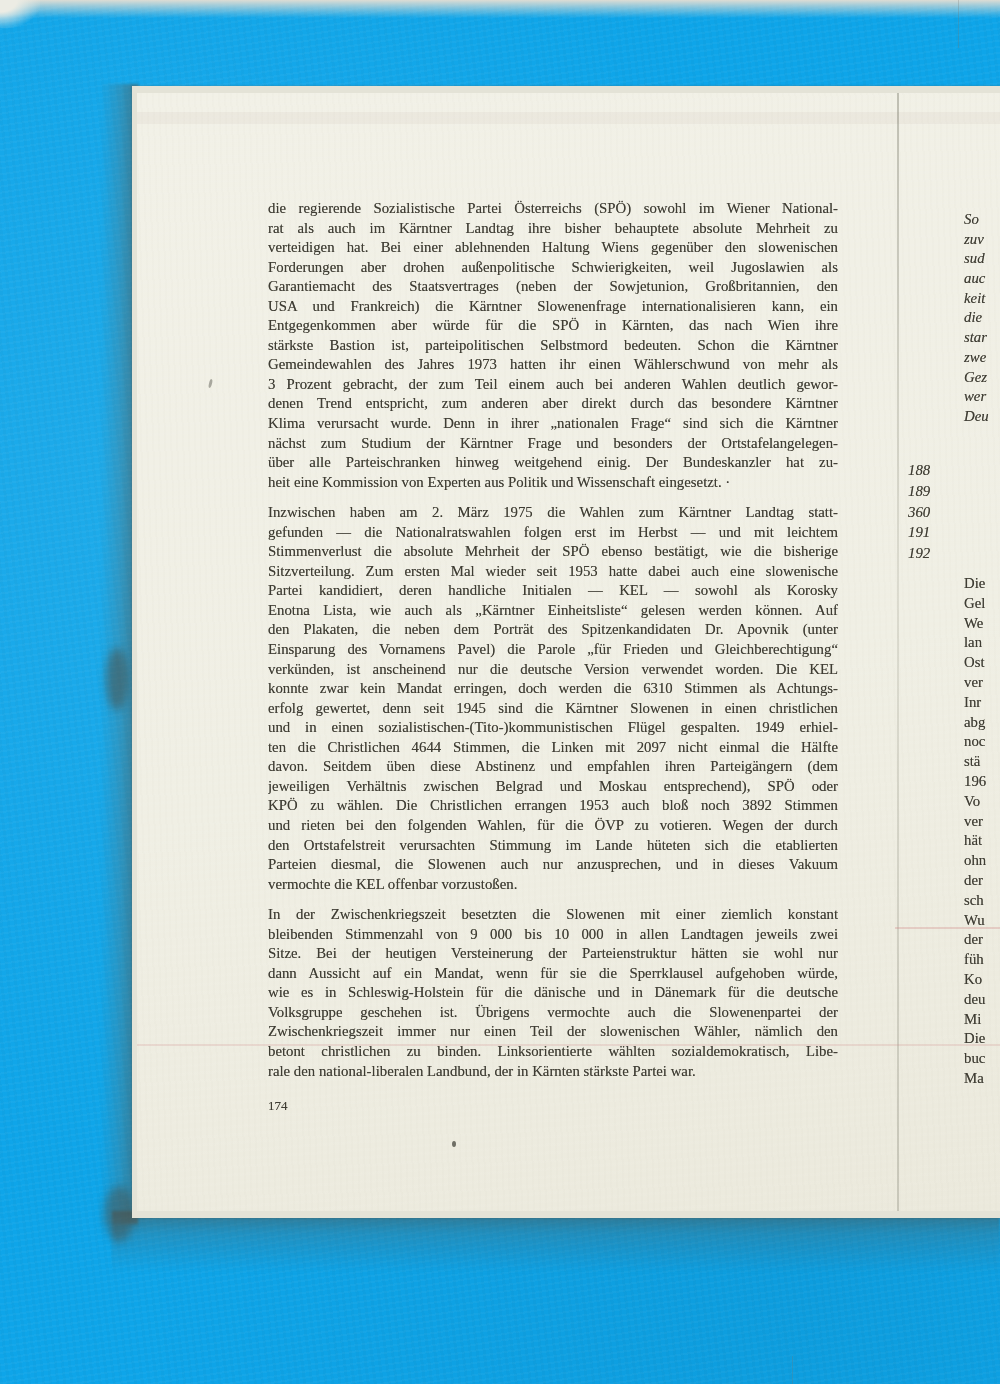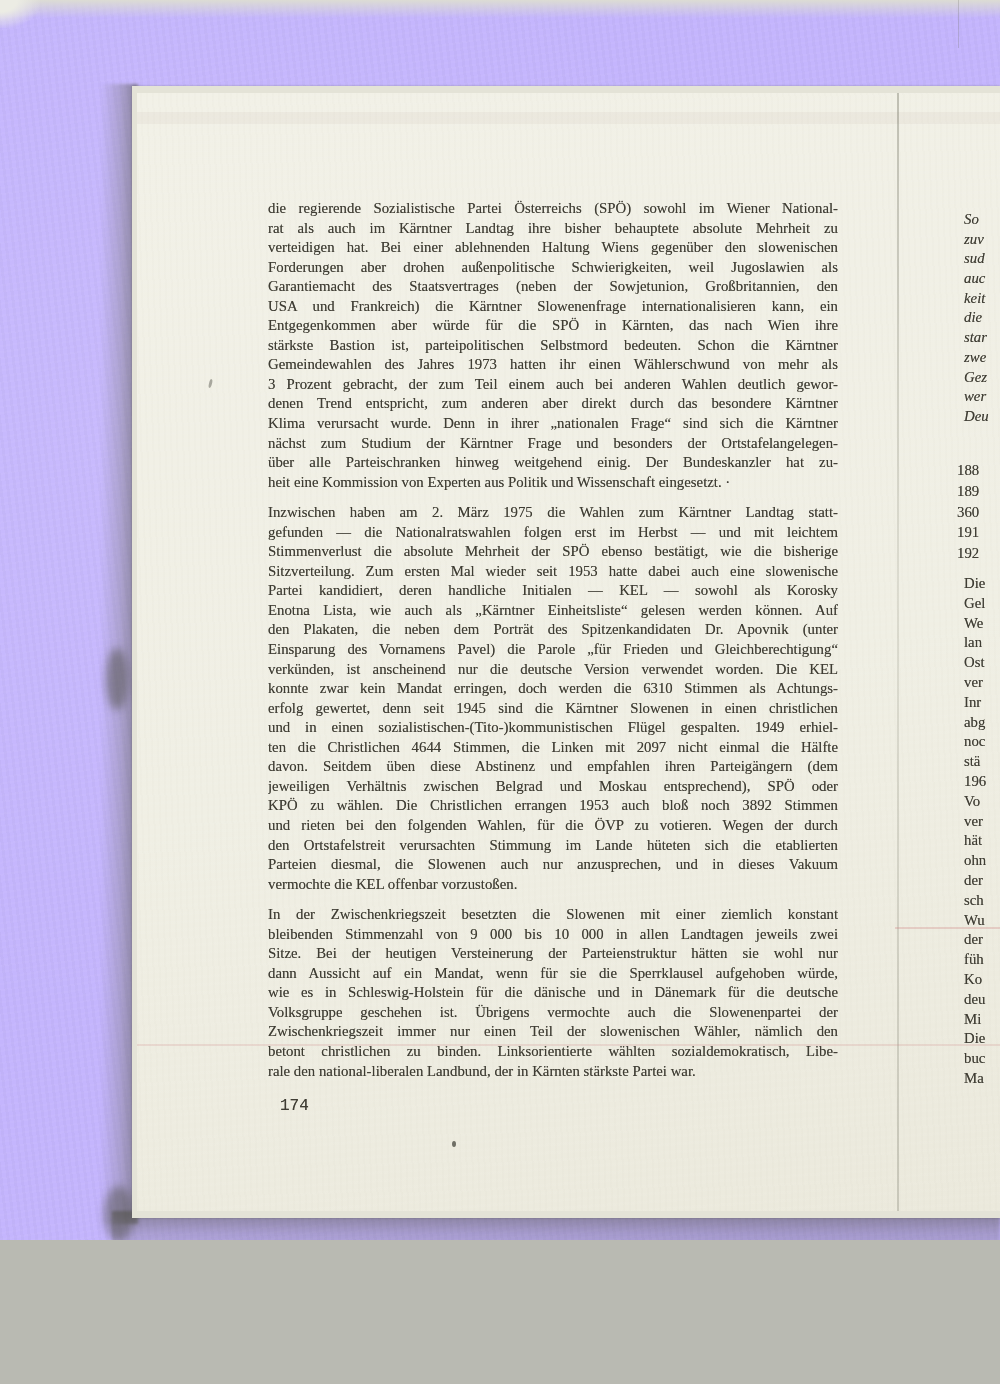--- a/index.html
+++ b/index.html
@@ -1,18 +1,18 @@
 <!DOCTYPE html>
 <html><head>
 <meta charset="utf-8">
 <style>
   html,body{margin:0;padding:0;background:#b9bab2;}
   .canvas{
-    position:relative;width:1000px;height:1240px;overflow:hidden;
-    background:#c4b5fd;
+    position:relative;width:1000px;height:1384px;overflow:hidden;
+    background:#0ea5e9;
     font-family:"Liberation Serif","DejaVu Serif",serif;
   }
   
   .bg-noise{
     position:absolute;inset:0;pointer-events:none;
     background:
       radial-gradient(ellipse at 15% 35%, rgba(255,255,255,0.07), transparent 55%),
       radial-gradient(ellipse at 80% 90%, rgba(0,0,0,0.05), transparent 60%),
       repeating-linear-gradient(83deg, rgba(0,0,0,0.018) 0 3px, transparent 3px 7px),
       repeating-linear-gradient(-9deg, rgba(255,255,255,0.03) 0 2px, transparent 2px 6px);
@@ -49,27 +49,27 @@
   .pink-line-main{position:absolute;left:0;top:951px;width:863px;height:2px;background:rgba(205,130,130,0.20);}
   .pink-line-right{position:absolute;left:758px;top:834px;width:105px;height:2px;background:rgba(205,130,130,0.30);}
 
   
   .text-block{position:absolute;left:268px;top:199px;width:570px;color:#3f3d34;
     font-size:14.8px;text-shadow:0 0 0.6px rgba(64,61,50,0.6);}
   .para{margin:0 0 11px 0;}
   .line{height:19.55px;line-height:19.55px;overflow:hidden;
     text-align:justify;text-align-last:justify;}
   .line.last{text-align-last:left;}
-  .page-number{position:absolute;left:280px;top:1096px;height:20px;line-height:20px;
-    color:#3f3d34;font-size:16px;text-shadow:0 0 0.6px rgba(64,61,50,0.6);font-family:Liberation Mono, monospace;}
+  .page-number{position:absolute;left:268px;top:1096px;height:20px;line-height:20px;
+    color:#3f3d34;font-size:13px;text-shadow:0 0 0.6px rgba(64,61,50,0.6);}
 
   .frag-col{position:absolute;color:#3f3d34;font-size:14.8px;white-space:nowrap;
     text-shadow:0 0 0.6px rgba(64,61,50,0.6);}
   .frag-top{left:964px;top:210px;font-style:italic;}
-  .frag-years{left:957px;top:460px;}
+  .frag-years{left:908px;top:460px;font-style:italic;}
   .frag-body{left:964px;top:574px;}
   .frag-top .fline{height:19.7px;line-height:19.7px;}
   .frag-years .fline{height:20.8px;line-height:20.8px;}
   .frag-body .fline{height:19.8px;line-height:19.8px;}
 
   .speck{position:absolute;background:rgba(85,85,75,0.65);border-radius:50%;}
   .speck-pencil{left:209px;top:379px;width:3px;height:9px;transform:rotate(14deg);background:rgba(110,110,100,0.55);}
   .speck-comma{left:452px;top:1141px;width:4px;height:6px;background:rgba(70,70,60,0.75);}
 </style>
 </head>

